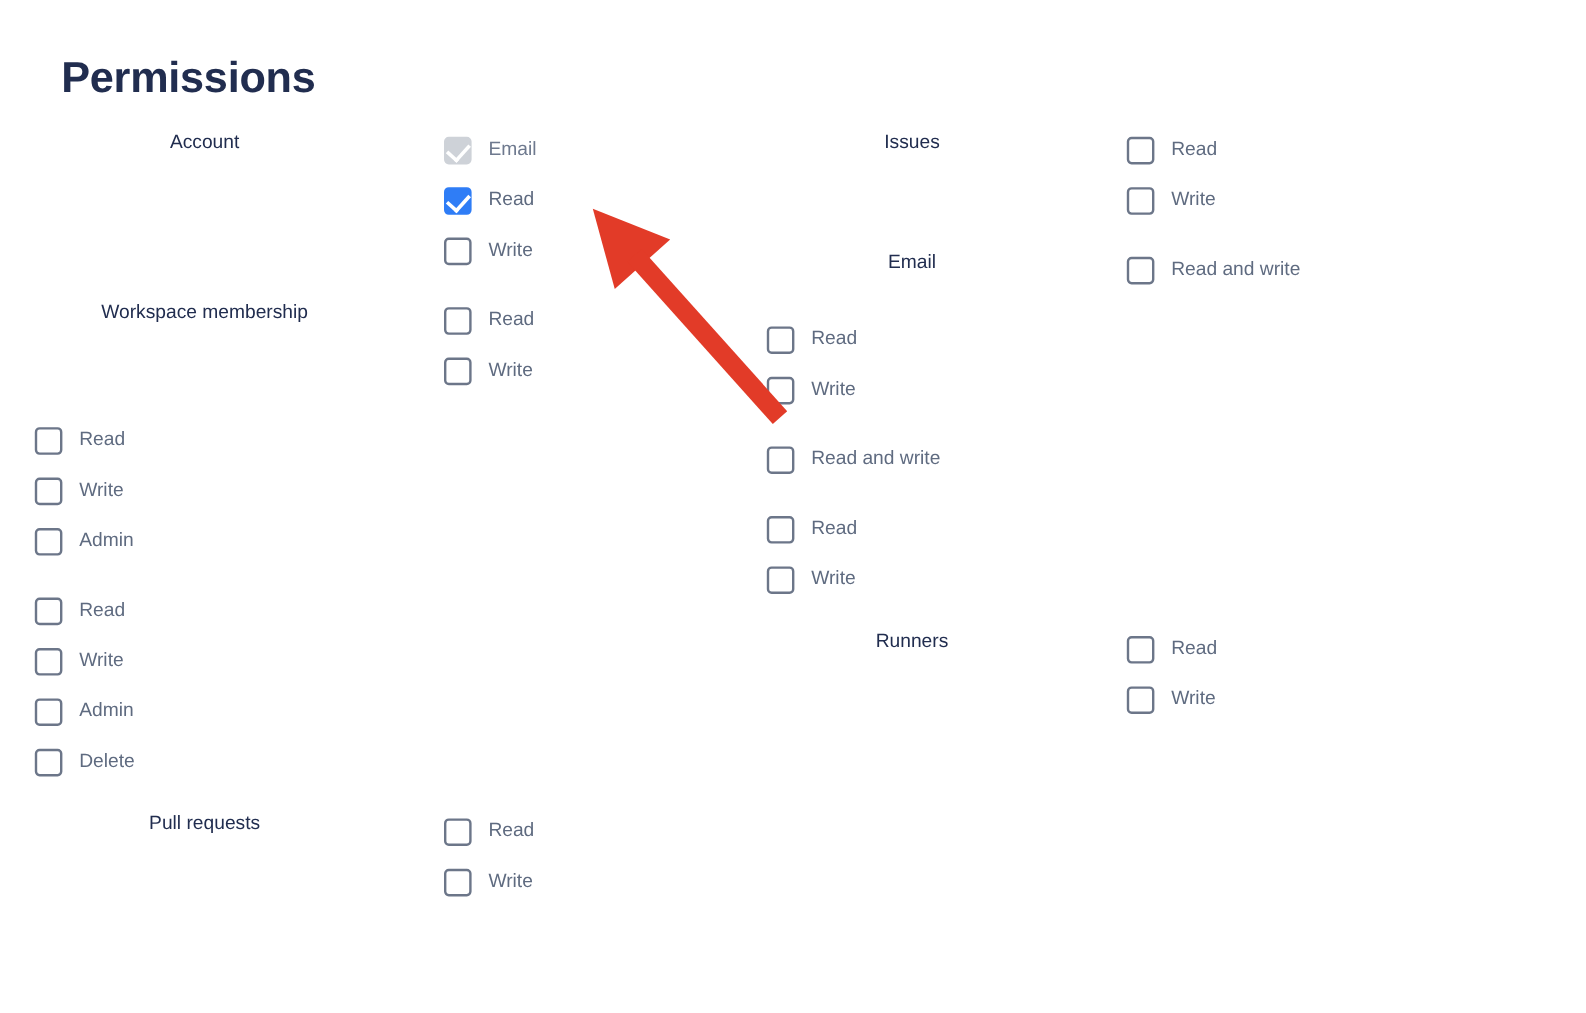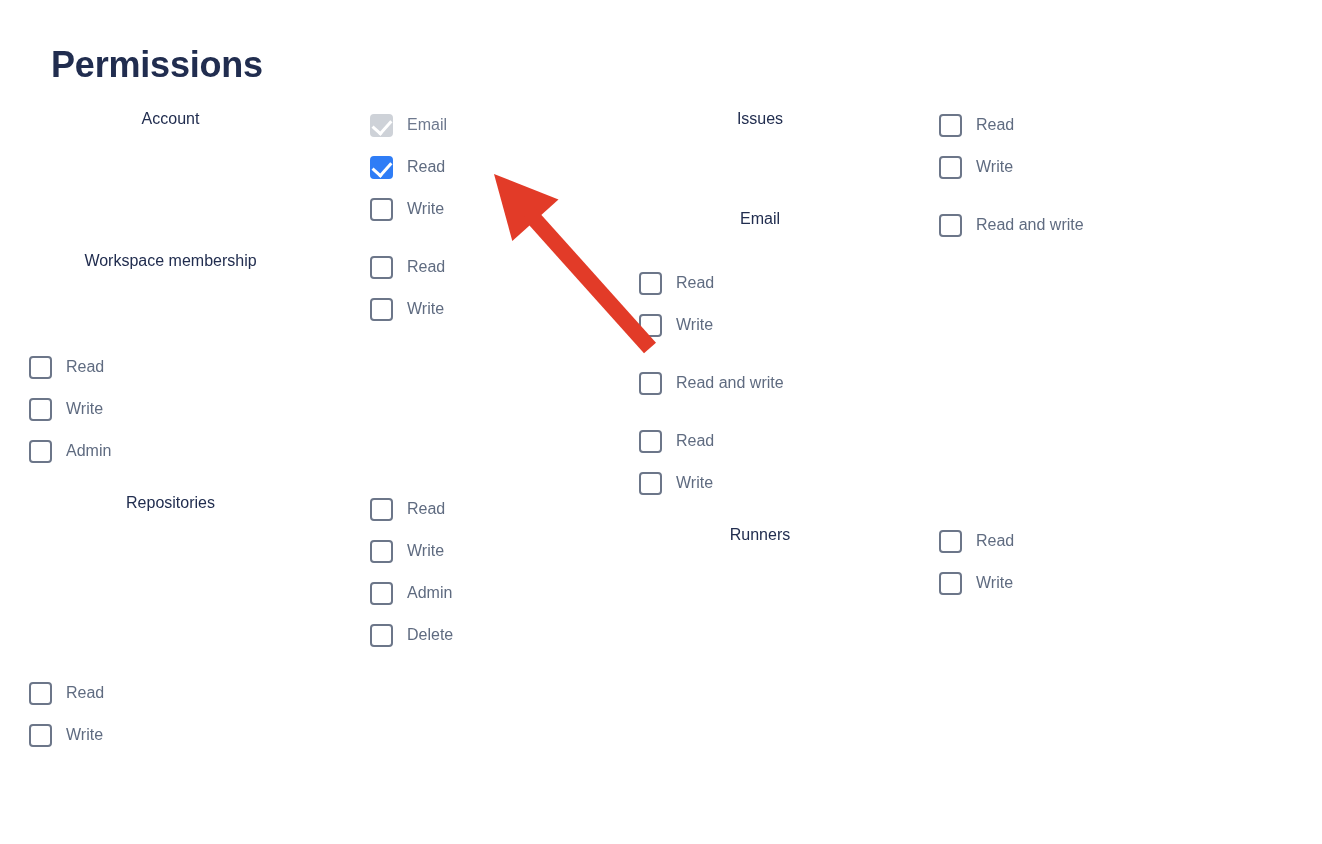--- a/index.html
+++ b/index.html
@@ -181,41 +181,41 @@
             <span class="cbox"></span>
             <span class="opt-label">Write</span>
           </div>
           <div class="opt-row">
             <span class="cbox"></span>
             <span class="opt-label">Admin</span>
           </div>
         </div>
       </div>
       <div class="perm-group">
-        <div class="group-label">Repositories</div>
         <div class="options">
           <div class="opt-row">
             <span class="cbox"></span>
             <span class="opt-label">Read</span>
           </div>
           <div class="opt-row">
             <span class="cbox"></span>
             <span class="opt-label">Write</span>
           </div>
           <div class="opt-row">
             <span class="cbox"></span>
             <span class="opt-label">Admin</span>
           </div>
           <div class="opt-row">
             <span class="cbox"></span>
             <span class="opt-label">Delete</span>
           </div>
         </div>
       </div>
       <div class="perm-group">
+        <div class="group-label">Pull requests</div>
         <div class="options">
           <div class="opt-row">
             <span class="cbox"></span>
             <span class="opt-label">Read</span>
           </div>
           <div class="opt-row">
             <span class="cbox"></span>
             <span class="opt-label">Write</span>
           </div>
         </div>

